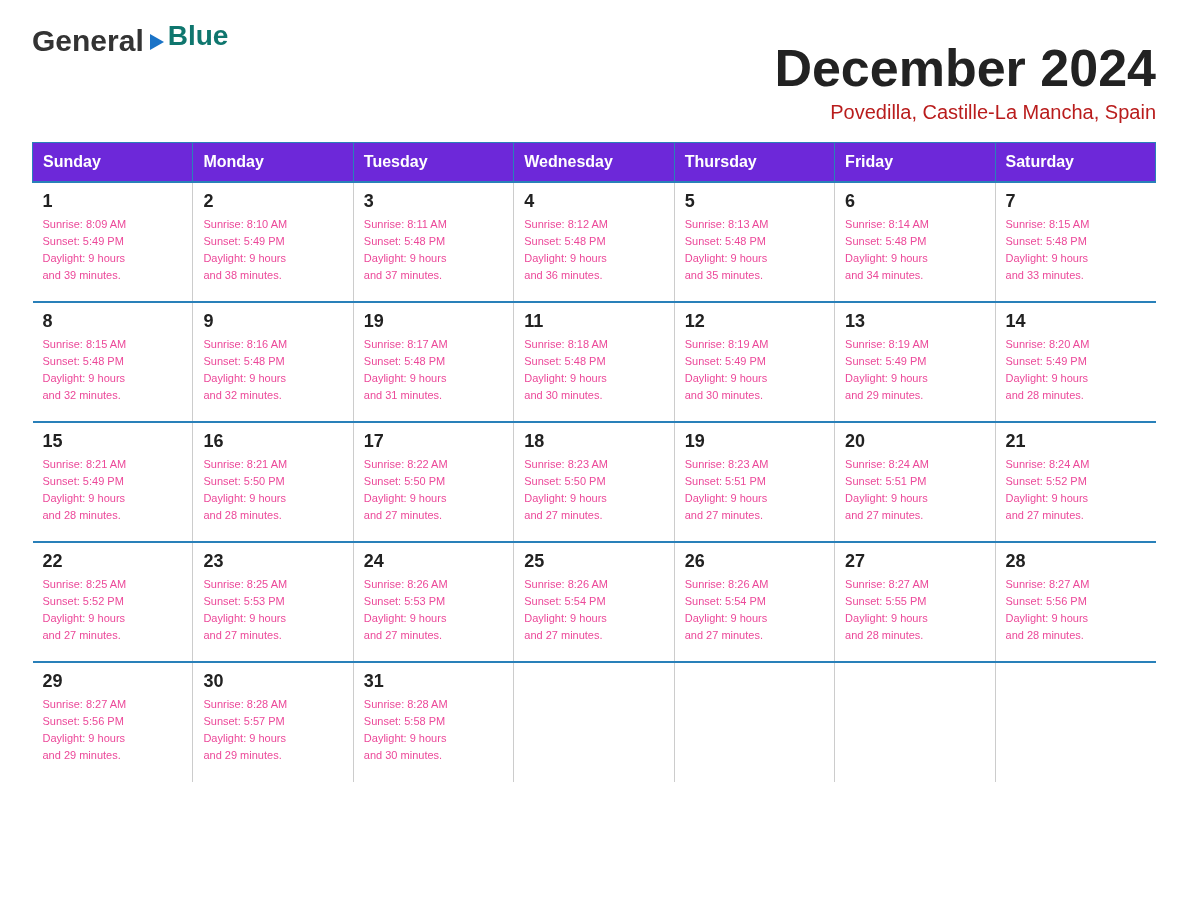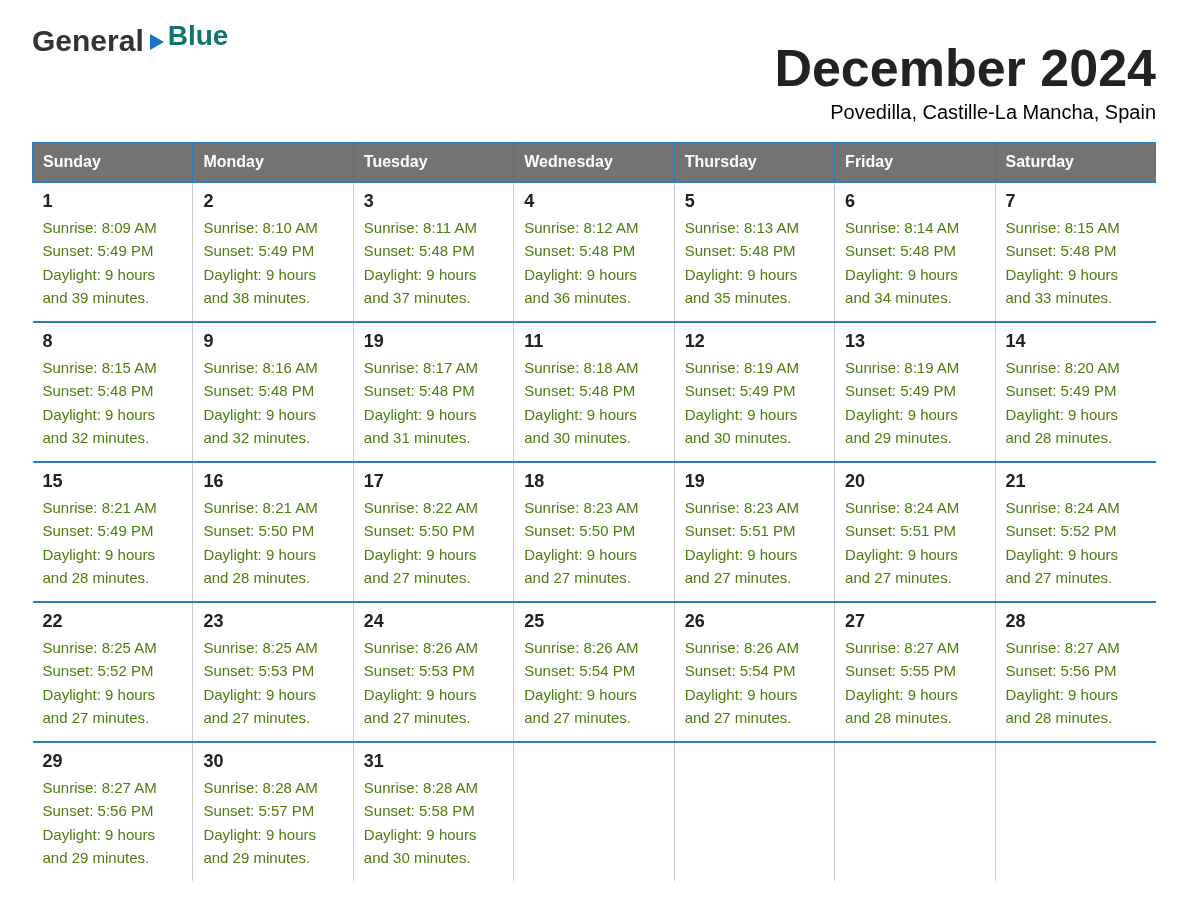--- a/index.html
+++ b/index.html
@@ -39,30 +39,30 @@
     }
     .month-title {
       font-size: 52px;
       font-weight: bold;
       color: #222;
       line-height: 1.1;
       margin-top: 16px;
     }
     .location {
       font-size: 20px;
-      color: #000000;
+      color: #b91c1c;
       margin-top: 4px;
     }
     table {
       width: 100%;
       border-collapse: collapse;
       table-layout: fixed;
     }
     thead tr {
-      background-color: #737373;
+      background-color: #6d28d9;
       color: white;
       margin-top: 16px;
     }
     thead th {
       padding: 10px 10px;
       font-size: 16px;
       font-weight: bold;
       text-align: left;
       border: 1px solid #2980b9;
     }
@@ -82,22 +82,22 @@
       border-right: none;
     }
     .day-number {
       font-size: 18px;
       font-weight: bold;
       color: #222;
       margin-bottom: 4px;
       display: block;
     }
     .day-info {
-      font-size: 15px;
-      color: #4d7c0f;
+      font-size: 11px;
+      color: #ec4899;
       line-height: 1.55;
     }
     .empty-cell {
       background: #fff;
     }
   </style>
 </head>
 <body>
 
 <div class="header">

